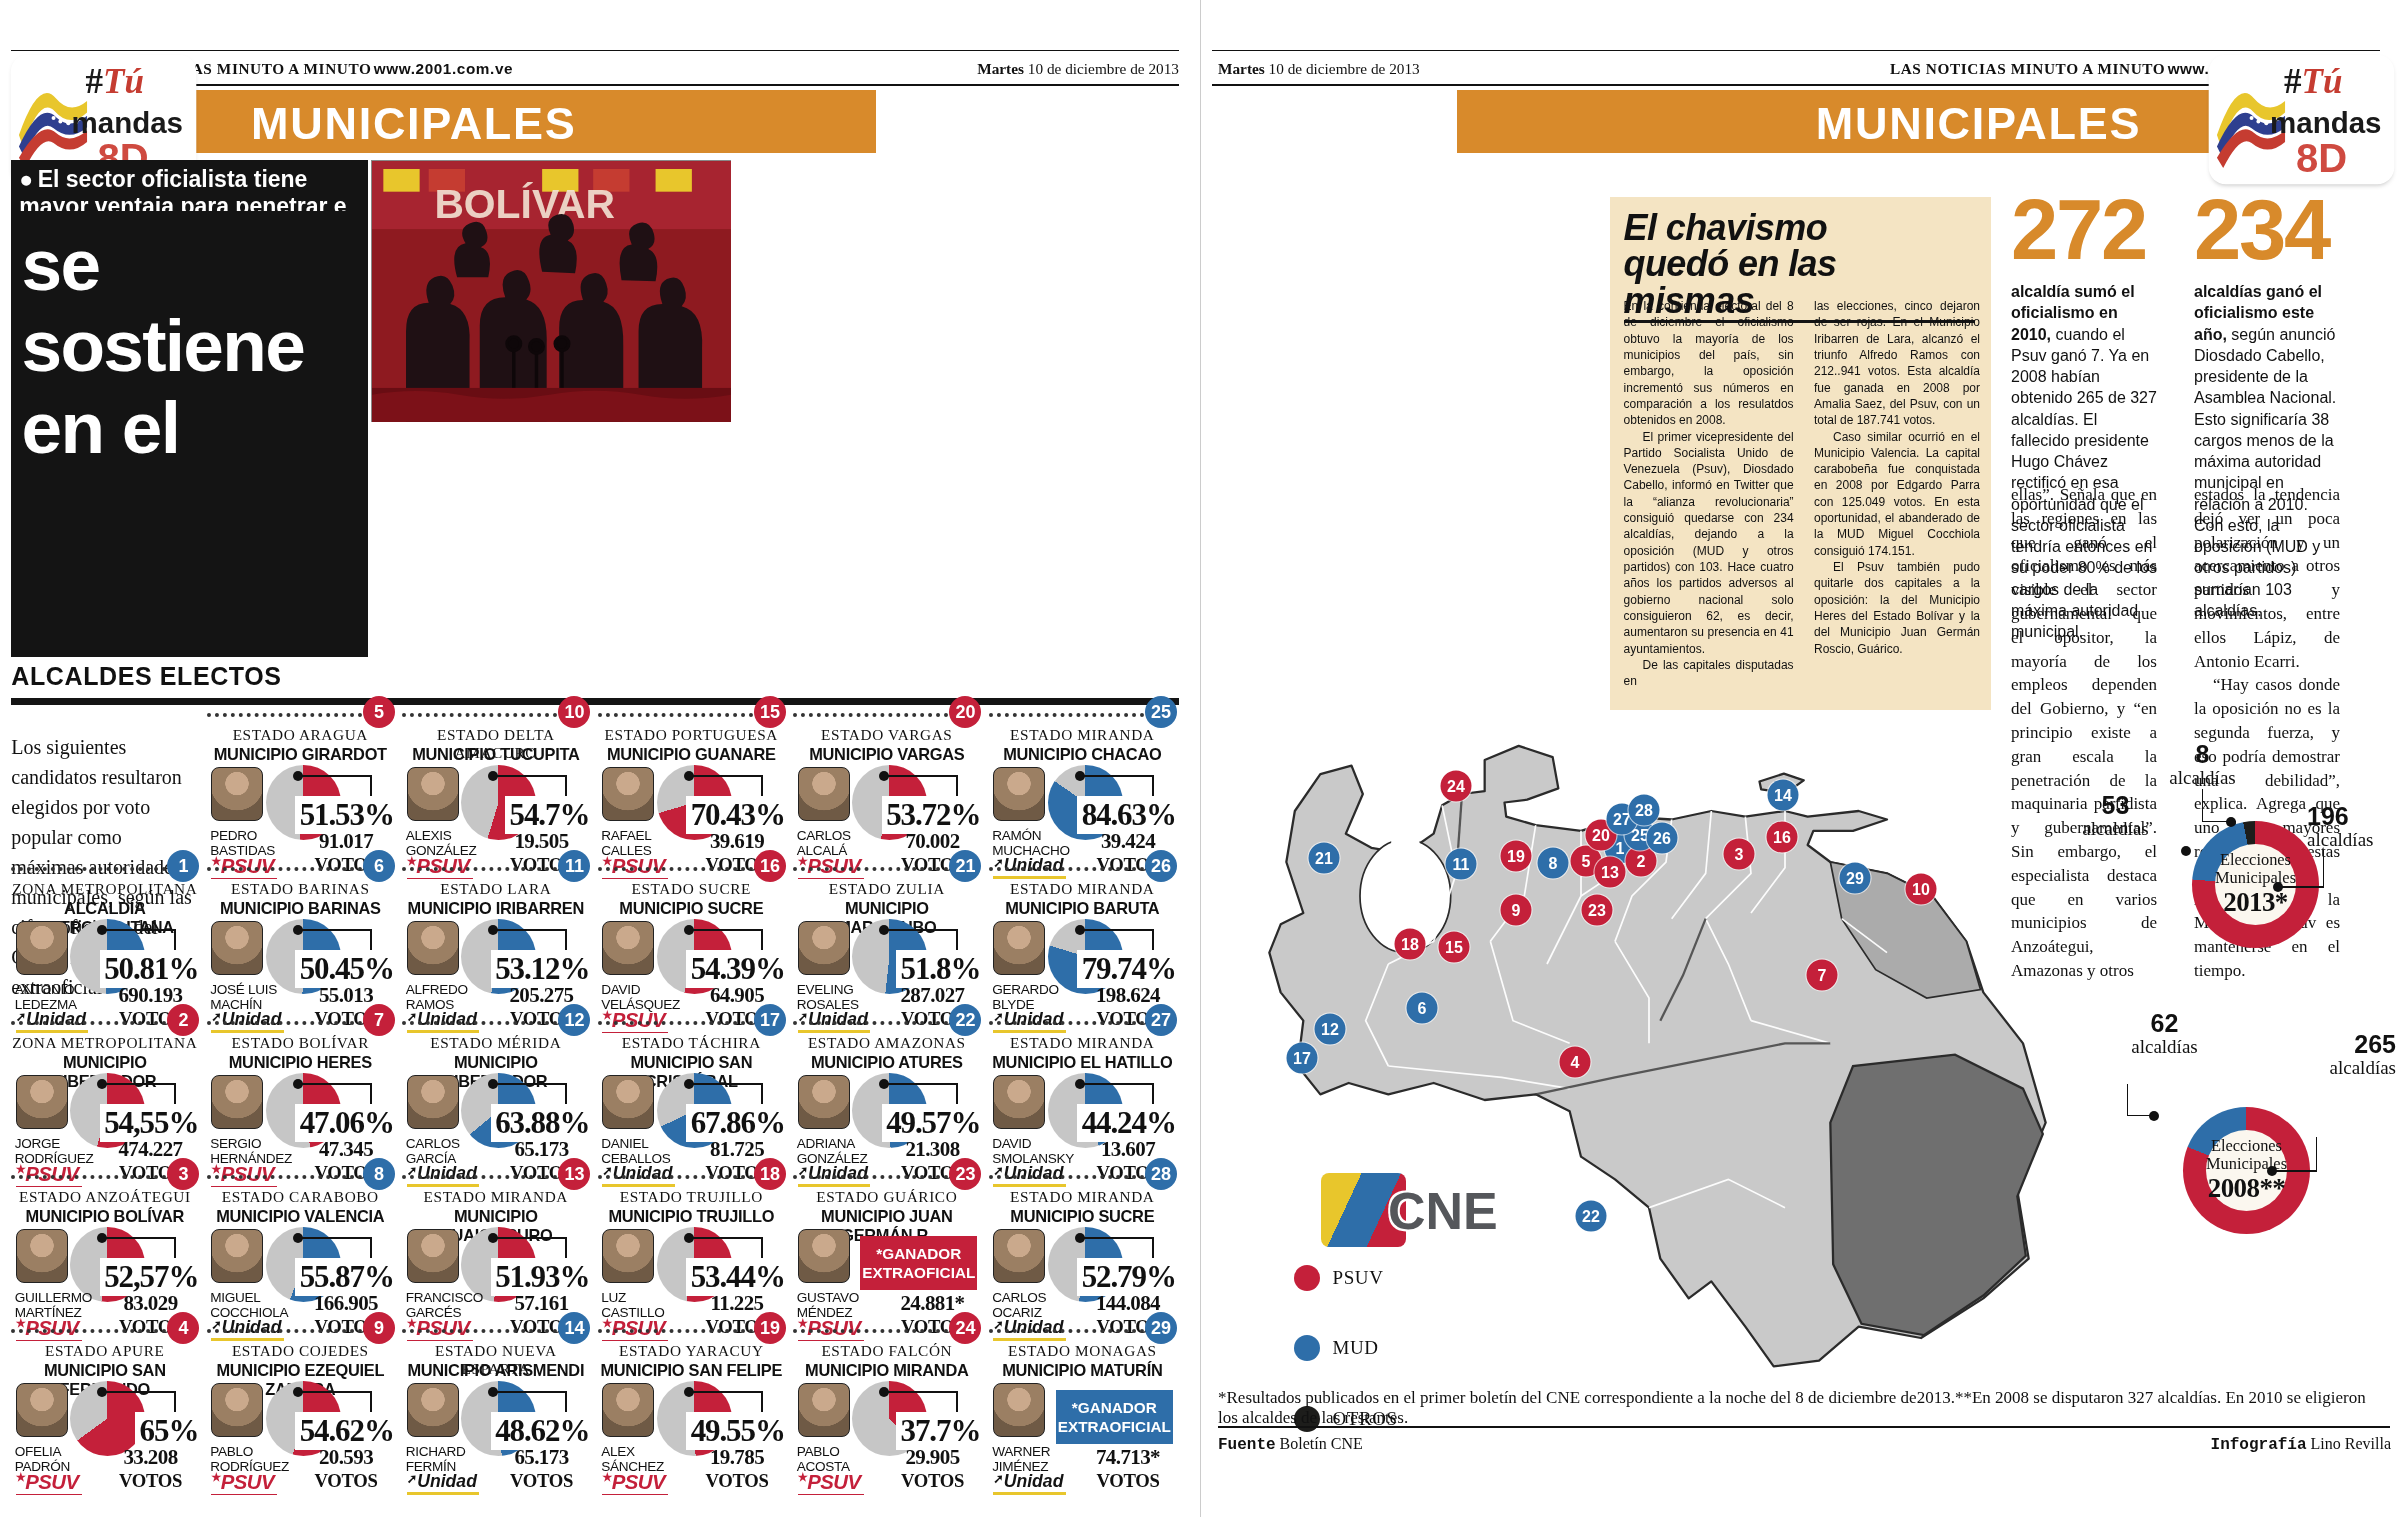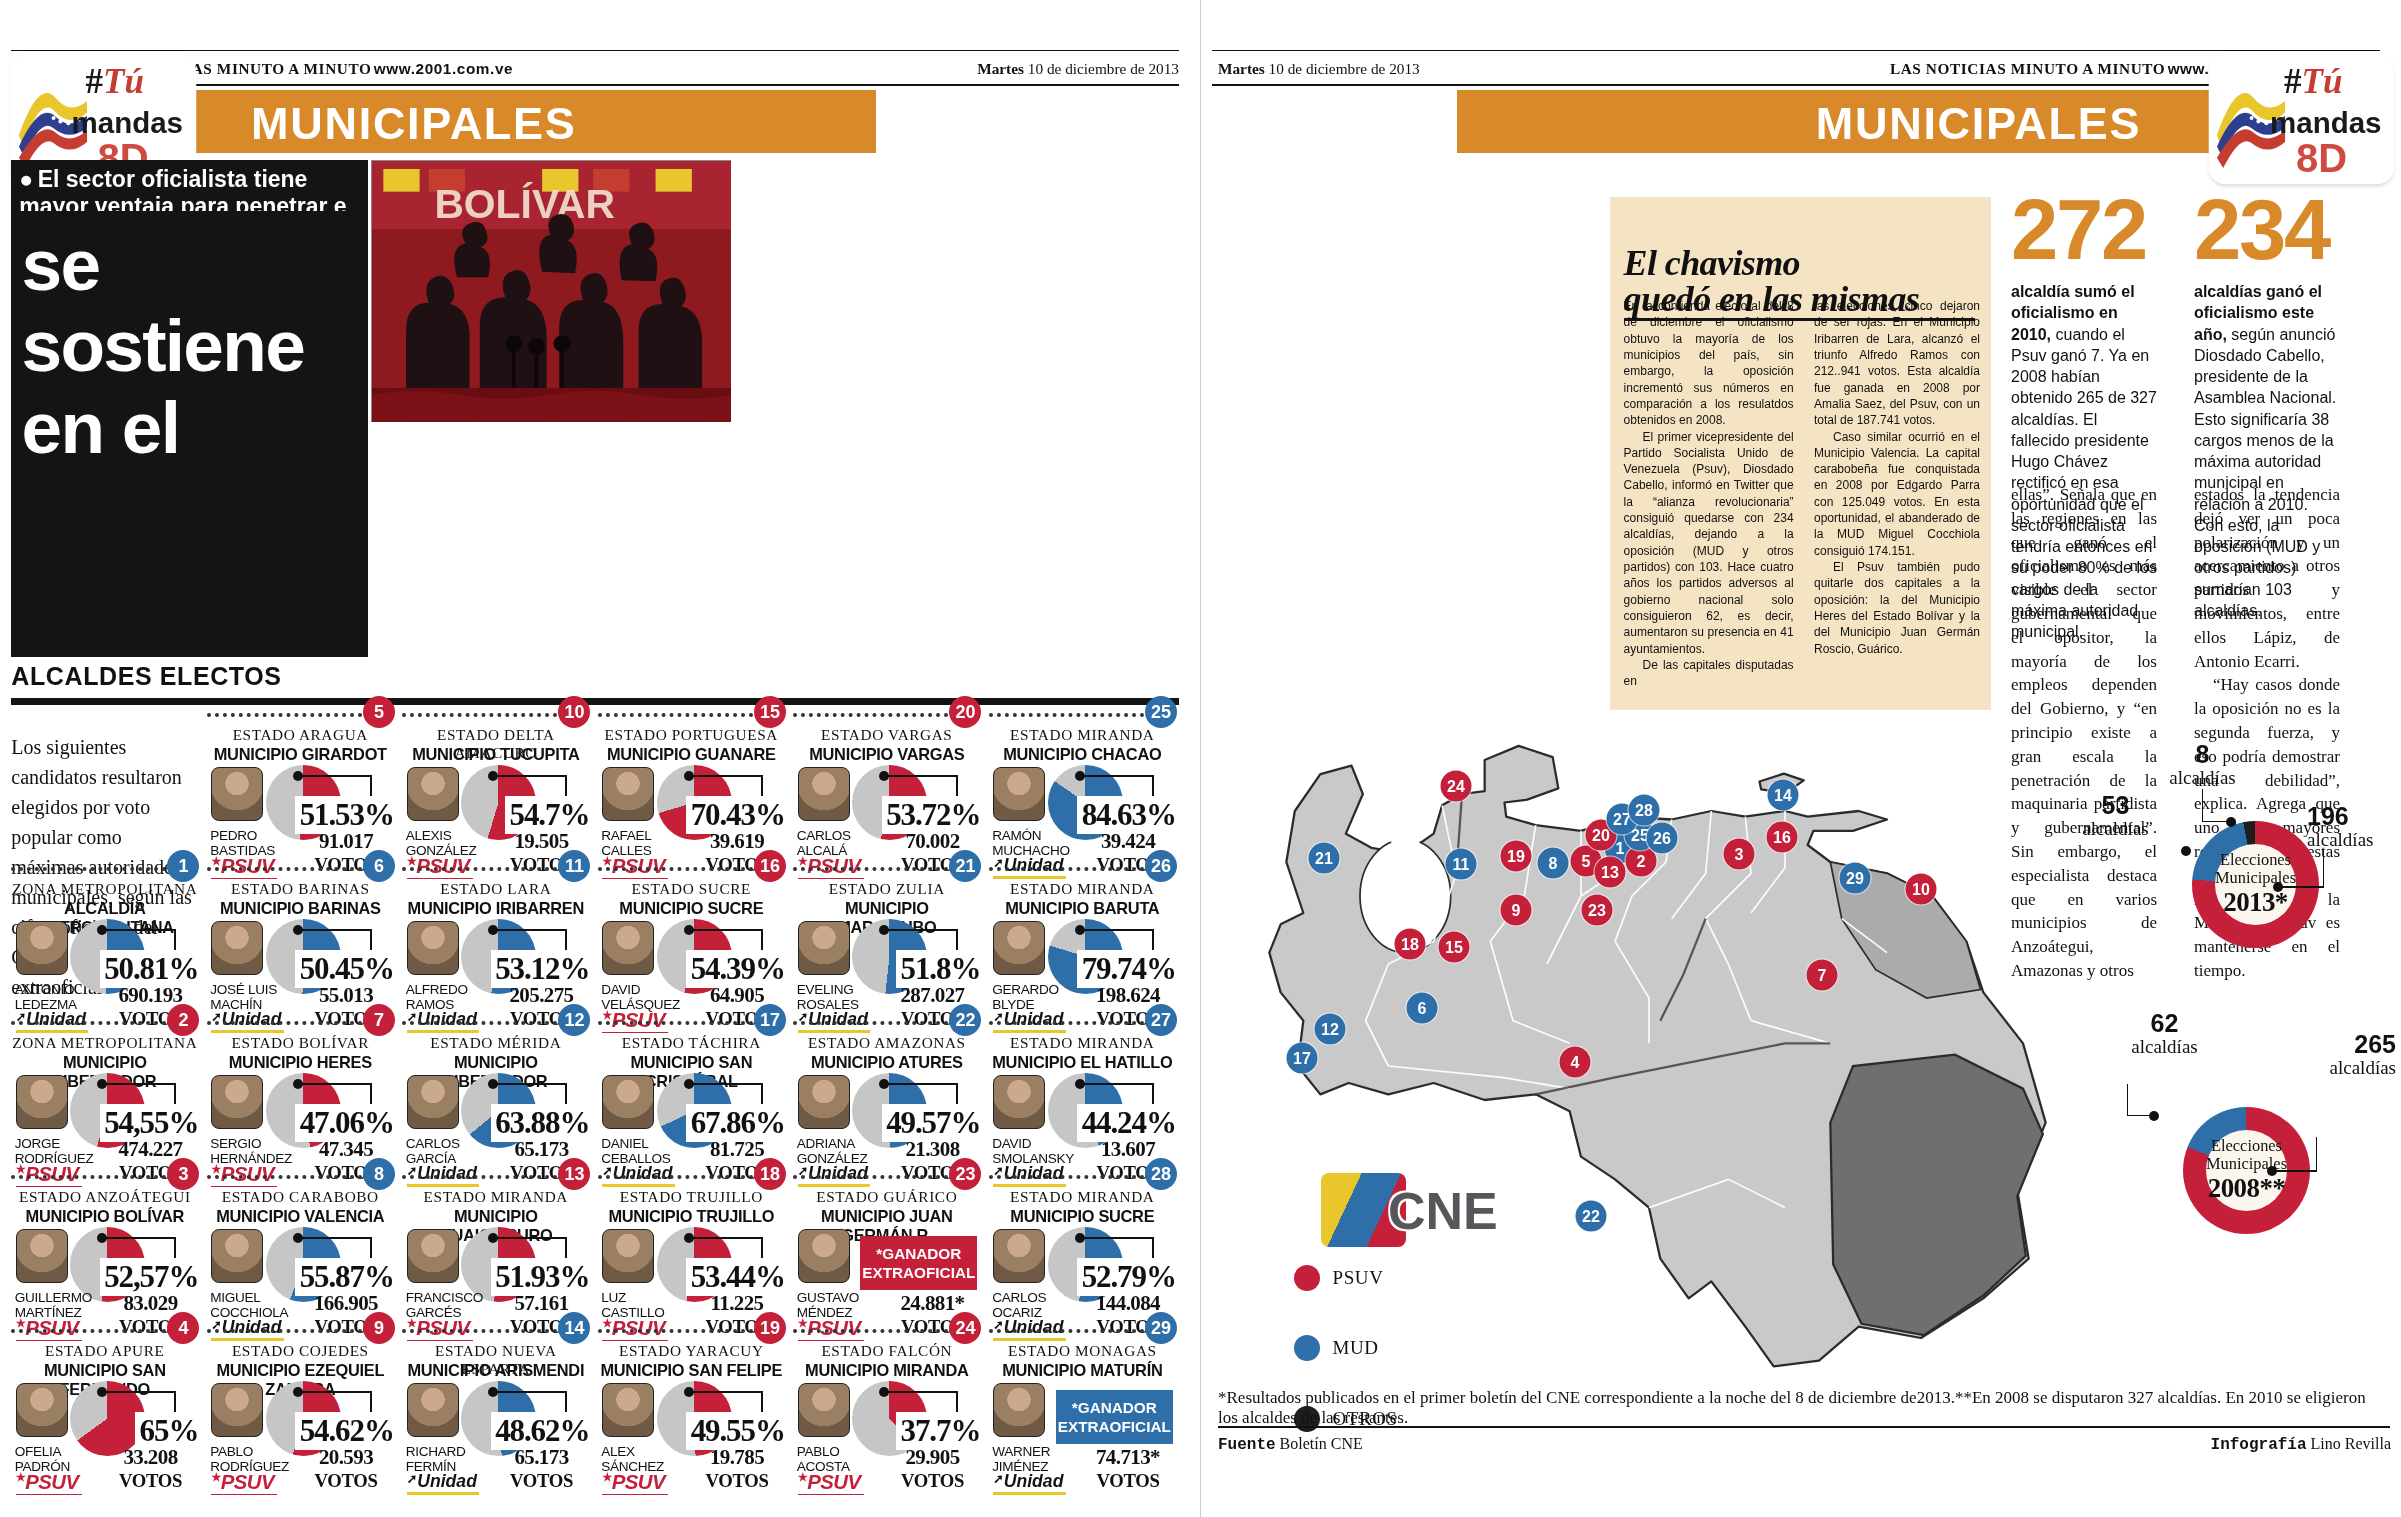--- a/index.html
+++ b/index.html
@@ -63,21 +63,21 @@
   .votes { position:absolute; right:2.3px; top:116px; width:91px; text-align:center; font-family:"Liberation Serif",serif; font-weight:bold; }
   .votes .vnum { display:block; font-size:21px; letter-spacing:-0.6px; }
   .votes .vlabel { display:block; font-size:18.7px; letter-spacing:-0.3px; }
   .plogo { position:absolute; left:4.5px; top:142px; font-family:"Liberation Sans",sans-serif; font-weight:bold; font-style:italic; }
   .plogo.psuv { color:#c4203a; font-size:20.4px; letter-spacing:-0.6px; border-bottom:1.7px solid #c4203a; padding-right:3.4px;}
   .plogo.psuv .star { font-style:normal; font-size:11.3px; vertical-align:top; }
   .plogo.unidad { color:#141414; font-size:17.6px; border-bottom:3.4px solid #e8c62c; padding-right:2.3px; }
   .plogo.unidad .u-arrow { font-style:normal; font-size:12.5px; vertical-align:top; color:#141414; }
   .bodycol p + p, .boxcol p + p, .cont p + p { text-indent:19px; }
   .chav-box { position:absolute; left:1610px; top:197px; width:381px; height:513px; background:var(--cream,#F4E4C3); }
-  .chav-title { position:absolute; left:13.6px; top:12.5px; width:351px; font-family:Liberation Serif, serif; font-weight:bold; font-style:italic; font-size:36px; line-height:1.02; letter-spacing:-0.6px;margin-top:35px; }
+  .chav-title { position:absolute; left:13.6px; top:12.5px; width:351px; font-family:Liberation Sans, sans-serif; font-weight:bold; font-style:italic; font-size:36px; line-height:1.02; letter-spacing:-0.6px; }
   .chav-title .underline { border-bottom:3.4px solid #141414; }
   .boxcol { position:absolute; top:101px; width:170px; font-family:"Liberation Sans",sans-serif; font-size:12px; line-height:1.36; text-align:justify; }
   .bignum { position:absolute; font-family:"Liberation Sans",sans-serif; font-weight:bold; font-size:85px; line-height:1; color:var(--orange,#D88A2B); letter-spacing:-2.3px; }
   .statxt { position:absolute; width:146px; font-family:"Liberation Sans",sans-serif; font-size:16px; line-height:1.33; text-align:left; }
   .statxt b { font-weight:bold; }
   .cont { position:absolute; width:146px; font-size:17px; line-height:1.4; text-align:justify; }
 
   
   .mapwrap { position:absolute; left:1218px; top:726px; width:879px; height:646px; }
   .marker { position:absolute; width:31px; height:31px; border-radius:50%; transform:translate(-50%,-50%); display:flex; align-items:center; justify-content:center; color:#fff; font-family:"Liberation Sans",sans-serif; font-weight:bold; font-size:16px; box-shadow:0 0 0 1.1px rgba(255,255,255,.65); }

